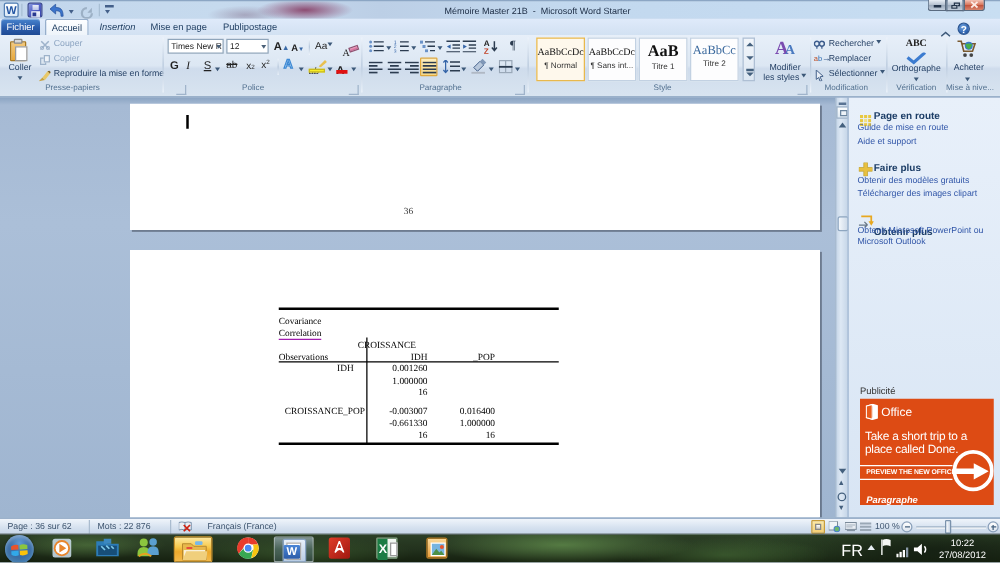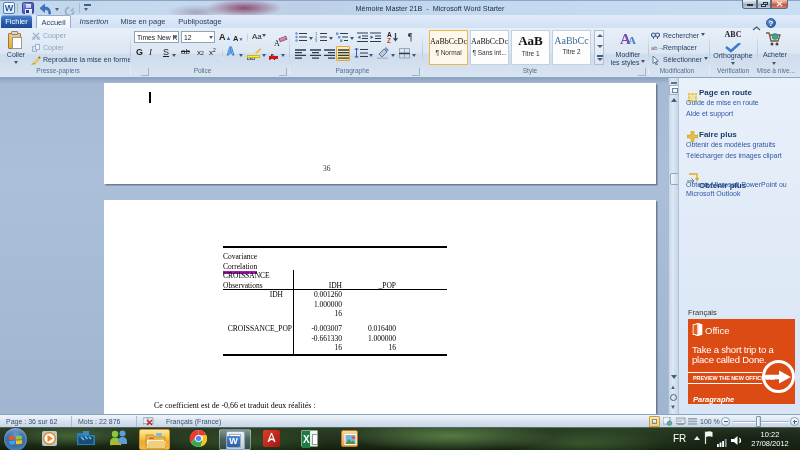--- a/index.html
+++ b/index.html
@@ -325,34 +325,33 @@
     <div class="abs dn" style="left:772px;top:34px;"></div>
     <div class="abs grplabel" style="left:741px;width:70px;">Mise à nive...</div>
   </div>
   <div class="abs" id="docarea">
     <div class="abs page" id="page1">
       <div class="abs" style="left:45px;top:9px;width:1.5px;height:11px;background:#000;"></div>
       <div class="abs" style="left:219px;top:81px;width:20px;font-family:'Liberation Serif',serif;font-size:7.5px;color:#333;">36</div>
     </div>
     <div class="abs page" id="page2">
       <div class="abs" style="left:119px;top:45.5px;width:224px;height:2px;background:#000;"></div>
-      <div class="abs doc" style="left:119px;top:52px;">Covariance<br><span style="border-bottom:3px solid #a21caf;">Correlation</span></div>
+      <div class="abs doc" style="left:119px;top:52px;">Covariance<br><span style="border-bottom:1px solid #a21caf;">Correlation</span></div>
       <div class="abs" style="left:189px;top:70px;width:1px;height:85px;background:#000;"></div>
       <div class="abs doc" style="left:119px;top:71px;width:173px;">
-        <div style="text-align:left;">CROISSANCE</div>
+        <div style="text-align:center;">CROISSANCE</div>
         <div>Observations<span class="abs" style="left:40px;width:79px;text-align:right;">IDH</span><span class="abs" style="left:100px;width:73px;text-align:right;">_POP</span></div>
       </div>
       <div class="abs" style="left:119px;top:88.5px;width:224px;height:1px;background:#000;"></div>
       <div class="abs doc" style="left:119px;top:90px;width:60px;text-align:right;">IDH</div>
       <div class="abs doc" style="left:160px;top:90px;width:78px;text-align:right;">0.001260<br>1.000000<br>16</div>
       <div class="abs doc" style="left:119px;top:124px;width:69px;text-align:right;">CROISSANCE_POP</div>
       <div class="abs doc" style="left:160px;top:124px;width:78px;text-align:right;">-0.003007<br>-0.661330<br>16</div>
       <div class="abs doc" style="left:160px;top:124px;width:132px;text-align:right;">0.016400<br>1.000000<br>16</div>
       <div class="abs" style="left:119px;top:154px;width:224px;height:2px;background:#000;"></div>
-      <div class="abs doc" style="left:50px;top:201px;font-size:8px;">Ce coefficient est de -0,66 et traduit deux réalités :</div>
     </div>
     <div class="abs" id="vscroll">
       <div class="abs" style="left:2px;top:4px;width:6px;height:1.5px;background:#5a7494;"></div>
       <div class="abs" style="left:0px;top:7px;width:10px;height:10px;background:linear-gradient(180deg,#fdfefe,#dde8f2);border:1px solid #9fb3c8;">
           <div class="abs" style="left:1.5px;top:2px;width:6px;height:5px;border:1px solid #6a849e;background:#eef3f8;"></div>
         </div>
       <div class="abs" style="left:1.5px;top:20px;width:0;height:0;border-left:3.5px solid transparent;border-right:3.5px solid transparent;border-bottom:4px solid #44607e;"></div>
       <div class="abs" style="left:0.5px;top:95px;width:9px;height:12px;background:linear-gradient(90deg,#f4f8fc,#ccd9e8);border:1px solid #8ea6c0;border-radius:2px;"></div>
       <div class="abs" style="left:1.5px;top:297px;width:0;height:0;border-left:3.5px solid transparent;border-right:3.5px solid transparent;border-top:4px solid #44607e;"></div>
       <div class="abs" style="left:1px;top:306px;font-size:6px;color:#44607e;">▲</div>
@@ -382,21 +381,21 @@
       <div class="abs shead" style="left:20px;top:52px;">Faire plus</div>
       <a class="abs slink" style="left:7px;top:63px;">Obtenir des modèles gratuits</a>
       <a class="abs slink" style="left:7px;top:74px;">Télécharger des images clipart</a>
       <div class="abs" style="left:8px;top:91px;width:12px;height:10px;"><svg width="12" height="10">
             <path d="M0 8 h7 M7 8 L4.5 5.5 M7 8 L4.5 10" stroke="#687888" stroke-width="1"></path>
             <path d="M2 1 L10 1 L10 6" fill="none" stroke="#e8a820" stroke-width="1.4"></path>
             <path d="M10 8.5 L7.8 5 L12.2 5 Z" fill="#e8a820"></path>
           </svg></div>
       <div class="abs shead" style="left:20px;top:103px;">Obtenir plus</div>
       <a class="abs slink" style="left:7px;top:103px;width:106px;white-space:normal;">Obtenir Microsoft PowerPoint ou Microsoft Outlook</a>
-      <div class="abs" style="left:9px;top:230px;font-size:7.5px;color:#333;">Français</div>
+      <div class="abs" style="left:9px;top:230px;font-size:7.5px;color:#333;">Publicité</div>
       <div class="abs" id="ad">
         <svg class="abs" style="left:4px;top:4px;" width="11" height="13" viewBox="0 0 16 16" preserveAspectRatio="none">
             <path d="M9 0 L15 1.5 V14.5 L9 16 L1 14 V13.5 H9 V2.5 H1 V2 Z" fill="#fff"></path>
             <path d="M1 2 V14 L9 16 V0 Z M9 0 L1 2 M9 16 L1 14" fill="#fff"></path>
             <path d="M2.2 2.8 V13.2 L7.8 14.6 V1.4 Z" fill="#e85c1c"></path>
           </svg>
         <div class="abs" style="left:17px;top:6px;font-size:9.5px;color:#fff;">Office</div>
         <div class="abs" style="left:4px;top:26px;font-size:9.5px;line-height:10px;color:#fff;letter-spacing:-.2px;">Take a short trip to a<br>place called Done.</div>
         <div class="abs" style="left:0px;top:53px;width:74px;height:1px;background:#fff;"></div>
         <div class="abs" style="left:5px;top:56px;font-size:5.5px;font-weight:bold;color:#fff;letter-spacing:-.1px;">PREVIEW THE NEW OFFICE 365</div>
@@ -517,21 +516,21 @@
         </div>
       </div>
     <div class="abs tbtn" style="left:339px;">
         <div class="abs" style="left:2px;top:1px;width:17px;height:17px;background:linear-gradient(180deg,#fad898,#eba03c);border:1px solid #b87c24;border-radius:2px;"><svg width="17" height="17">
             <rect x="2.5" y="3" width="12" height="11" fill="#fff"></rect>
             <rect x="3.5" y="4" width="10" height="9" fill="#78b4e0"></rect>
             <path d="M3.5 13 L7 8 L9.5 11 L11 9.5 L13.5 13 Z" fill="#4e9048"></path>
             <circle cx="11.5" cy="6.5" r="1.6" fill="#e8542c"></circle>
           </svg></div>
       </div>
-    <div class="abs" style="left:673px;top:6px;font-size:10px;color:#fff;">FR</div>
+    <div class="abs" style="left:673px;top:6px;font-size:13px;color:#fff;">FR</div>
     <div class="abs" style="left:694px;top:9px;width:0;height:0;border-left:3.5px solid transparent;border-right:3.5px solid transparent;border-bottom:4.5px solid #e8eef4;"></div>
     <div class="abs" style="left:704px;top:4px;"><svg width="10" height="14">
           <path d="M2 1 Q5 -0.5 8.5 1 L8.5 6 Q5 4.5 2 6 Z" fill="#f4f7f4"></path>
           <path d="M1.5 0.5 L1.5 13" stroke="#e8ece8" stroke-width="1.2"></path>
         </svg></div>
     <div class="abs" style="left:717px;top:6px;"><svg width="11" height="9">
           <g fill="#fff">
             <rect x="0" y="6" width="1.8" height="3"></rect>
             <rect x="2.6" y="4.5" width="1.8" height="4.5"></rect>
             <rect x="5.2" y="3" width="1.8" height="6"></rect>

